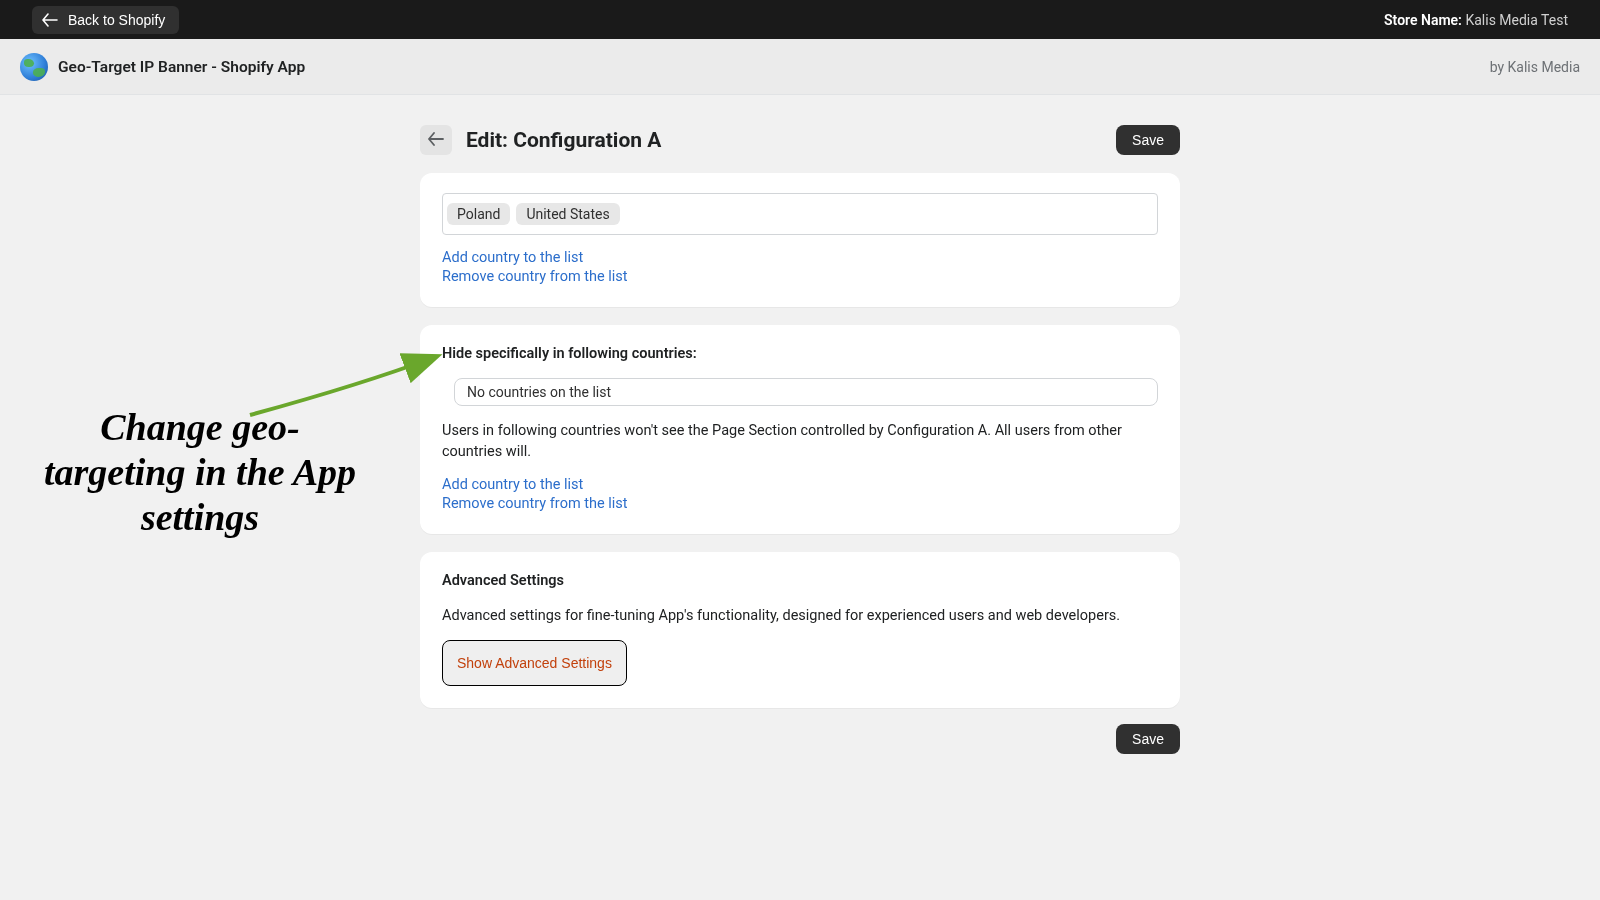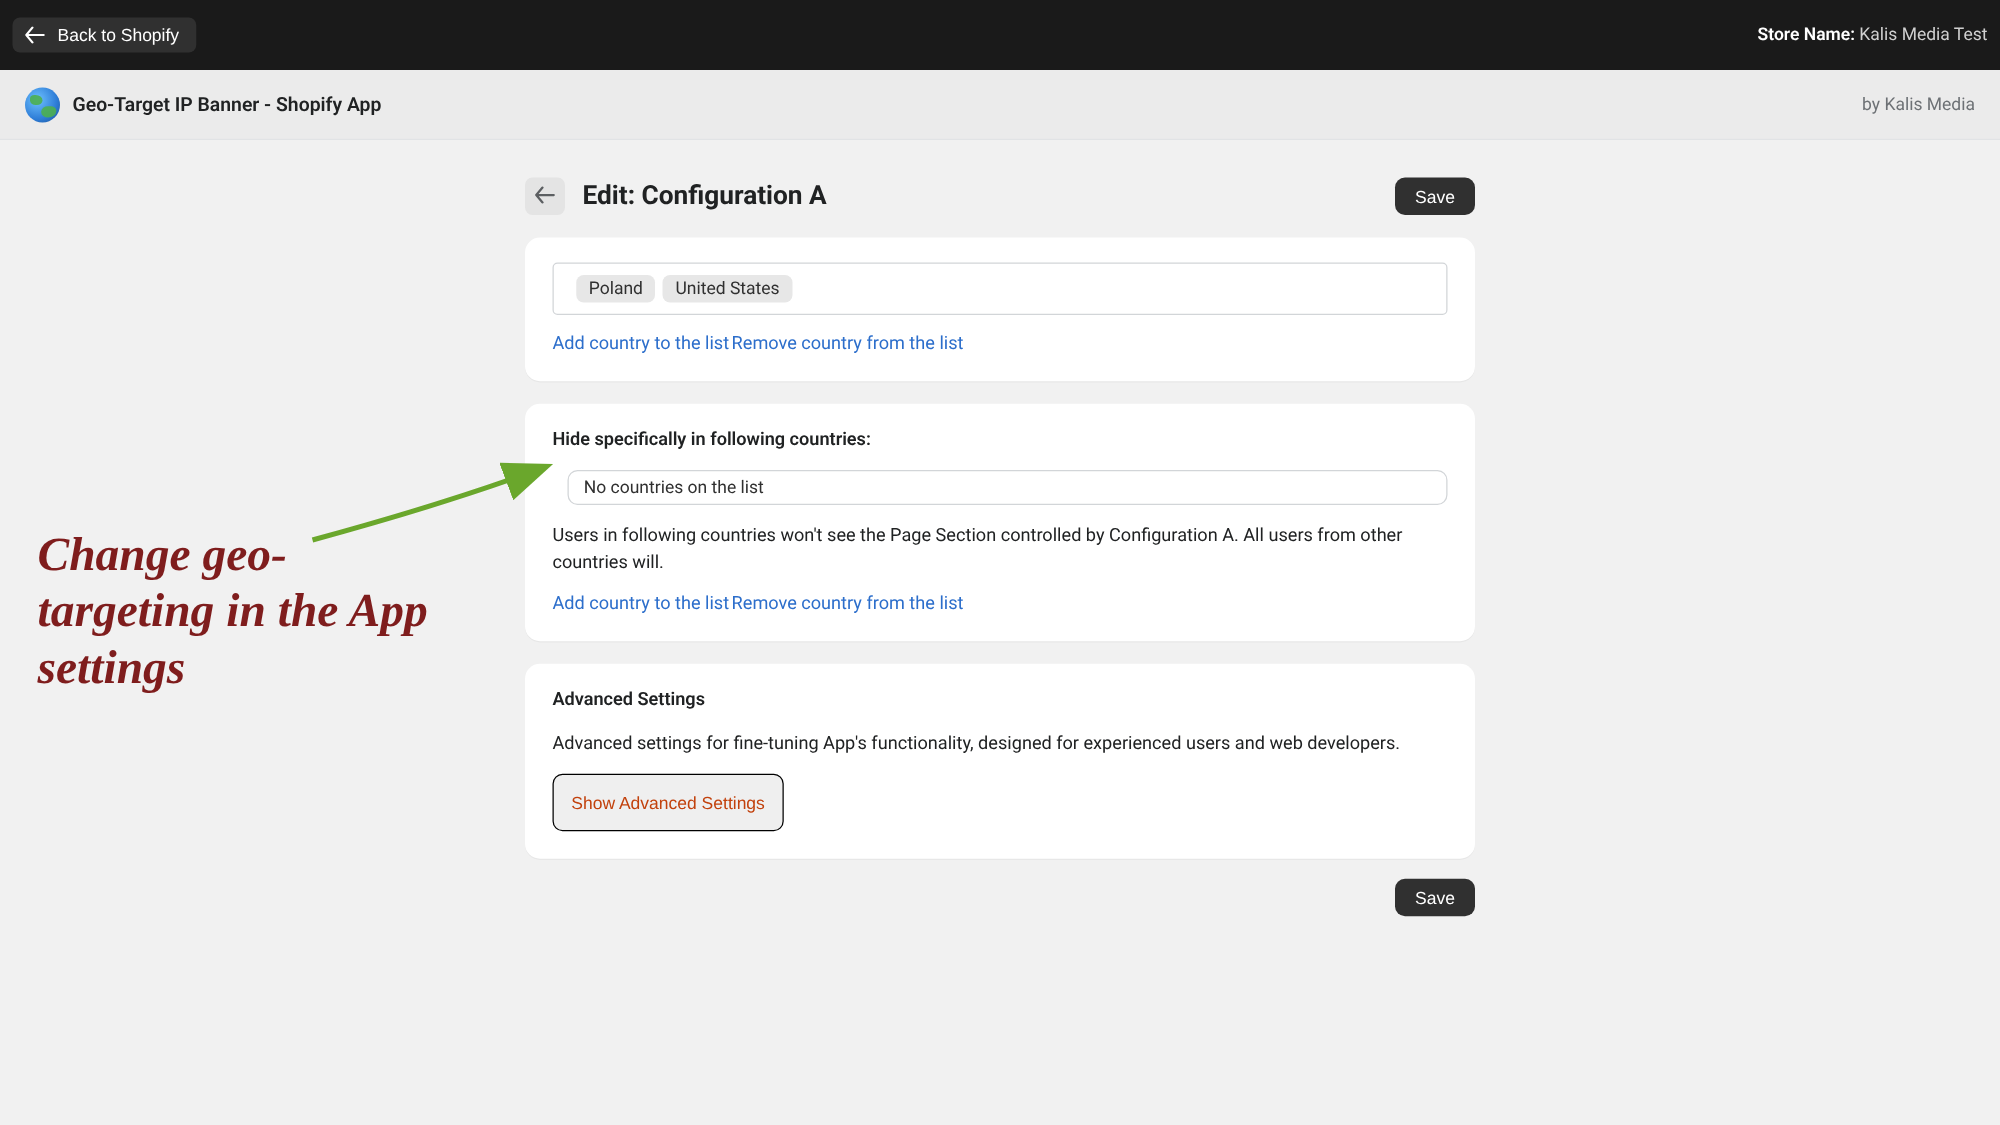--- a/index.html
+++ b/index.html
@@ -8,26 +8,26 @@
     background: #f1f1f1;
     color: #202223;
     font-size: 14px;
     width: 1600px;
     height: 900px;
     overflow: hidden;
   }
 
   
   .topbar {
-    height: 56px;
+    height: 39px;
     background: #1a1a1a;
     display: flex;
     align-items: center;
     justify-content: space-between;
-    padding: 0 10px;
+    padding: 0 32px;
     color: #fff;
   }
   .back-button {
     display: inline-flex;
     align-items: center;
     gap: 10px;
     background: #303030;
     border: none;
     color: #fff;
     padding: 6px 14px 6px 10px;
@@ -128,21 +128,21 @@
     box-shadow: 0 1px 0 rgba(0,0,0,.04);
   }
   .card h3 {
     font-size: 14.5px;
     font-weight: 600;
     margin-bottom: 16px;
   }
   .tagbox {
     border: 1px solid #d2d5d8;
     border-radius: 4px;
-    padding: 8px 18px;
+    padding: 8px 4px;
     min-height: 42px;
     display: flex;
     align-items: center;
     gap: 6px;
     flex-wrap: wrap;
     margin-bottom: 14px;
   }
   .tag {
     background: #e7e7e7;
     border-radius: 6px;
@@ -158,21 +158,21 @@
     color: #303030;
     margin-bottom: 14px;
     margin-left: 12px;
   }
   .help-text {
     font-size: 14.5px;
     line-height: 1.45;
     color: #202223;
     margin-bottom: 14px;
   }
-  .link-stack { display: flex; flex-direction: row; gap: 2px; }
+  .link-stack { display: flex; flex-direction: column; gap: 2px; }
   .link {
     color: #2c6ecb;
     font-size: 14.5px;
     text-decoration: none;
     cursor: pointer;
   }
 
   .btn-light {
     background: #efefef;
     border: 1px solid #000000;
@@ -189,27 +189,27 @@
     justify-content: flex-end;
     margin-top: -2px;
   }
 
   
   .callout {
     position: absolute;
     left: 30px;
     top: 310px;
     width: 340px;
-    text-align: left;
+    text-align: center;
     font-family: Georgia, "Times New Roman", serif;
     font-style: italic;
     font-weight: 600;
     font-size: 38px;
     line-height: 1.18;
-    color: #7f1d1d;
+    color: #000000;
   }
   .callout-arrow {
     position: absolute;
     left: 240px;
     top: 200px;
     pointer-events: none;
   }
 </style>
 </head>
 <body>

